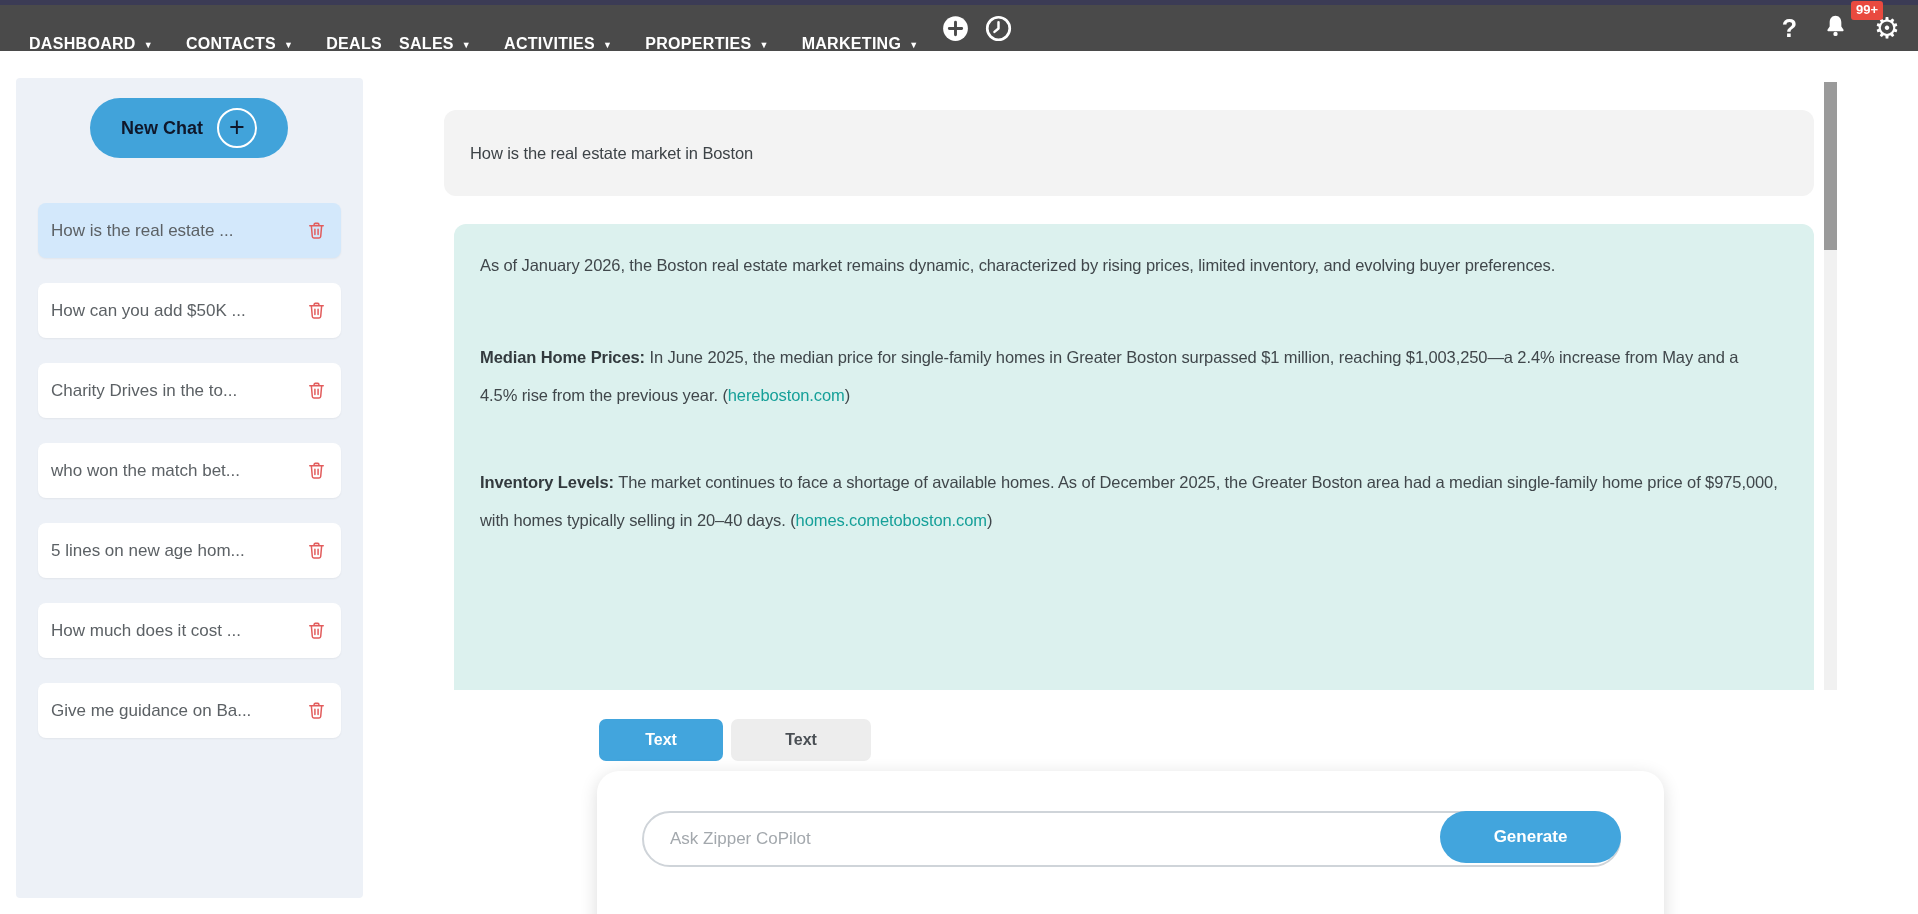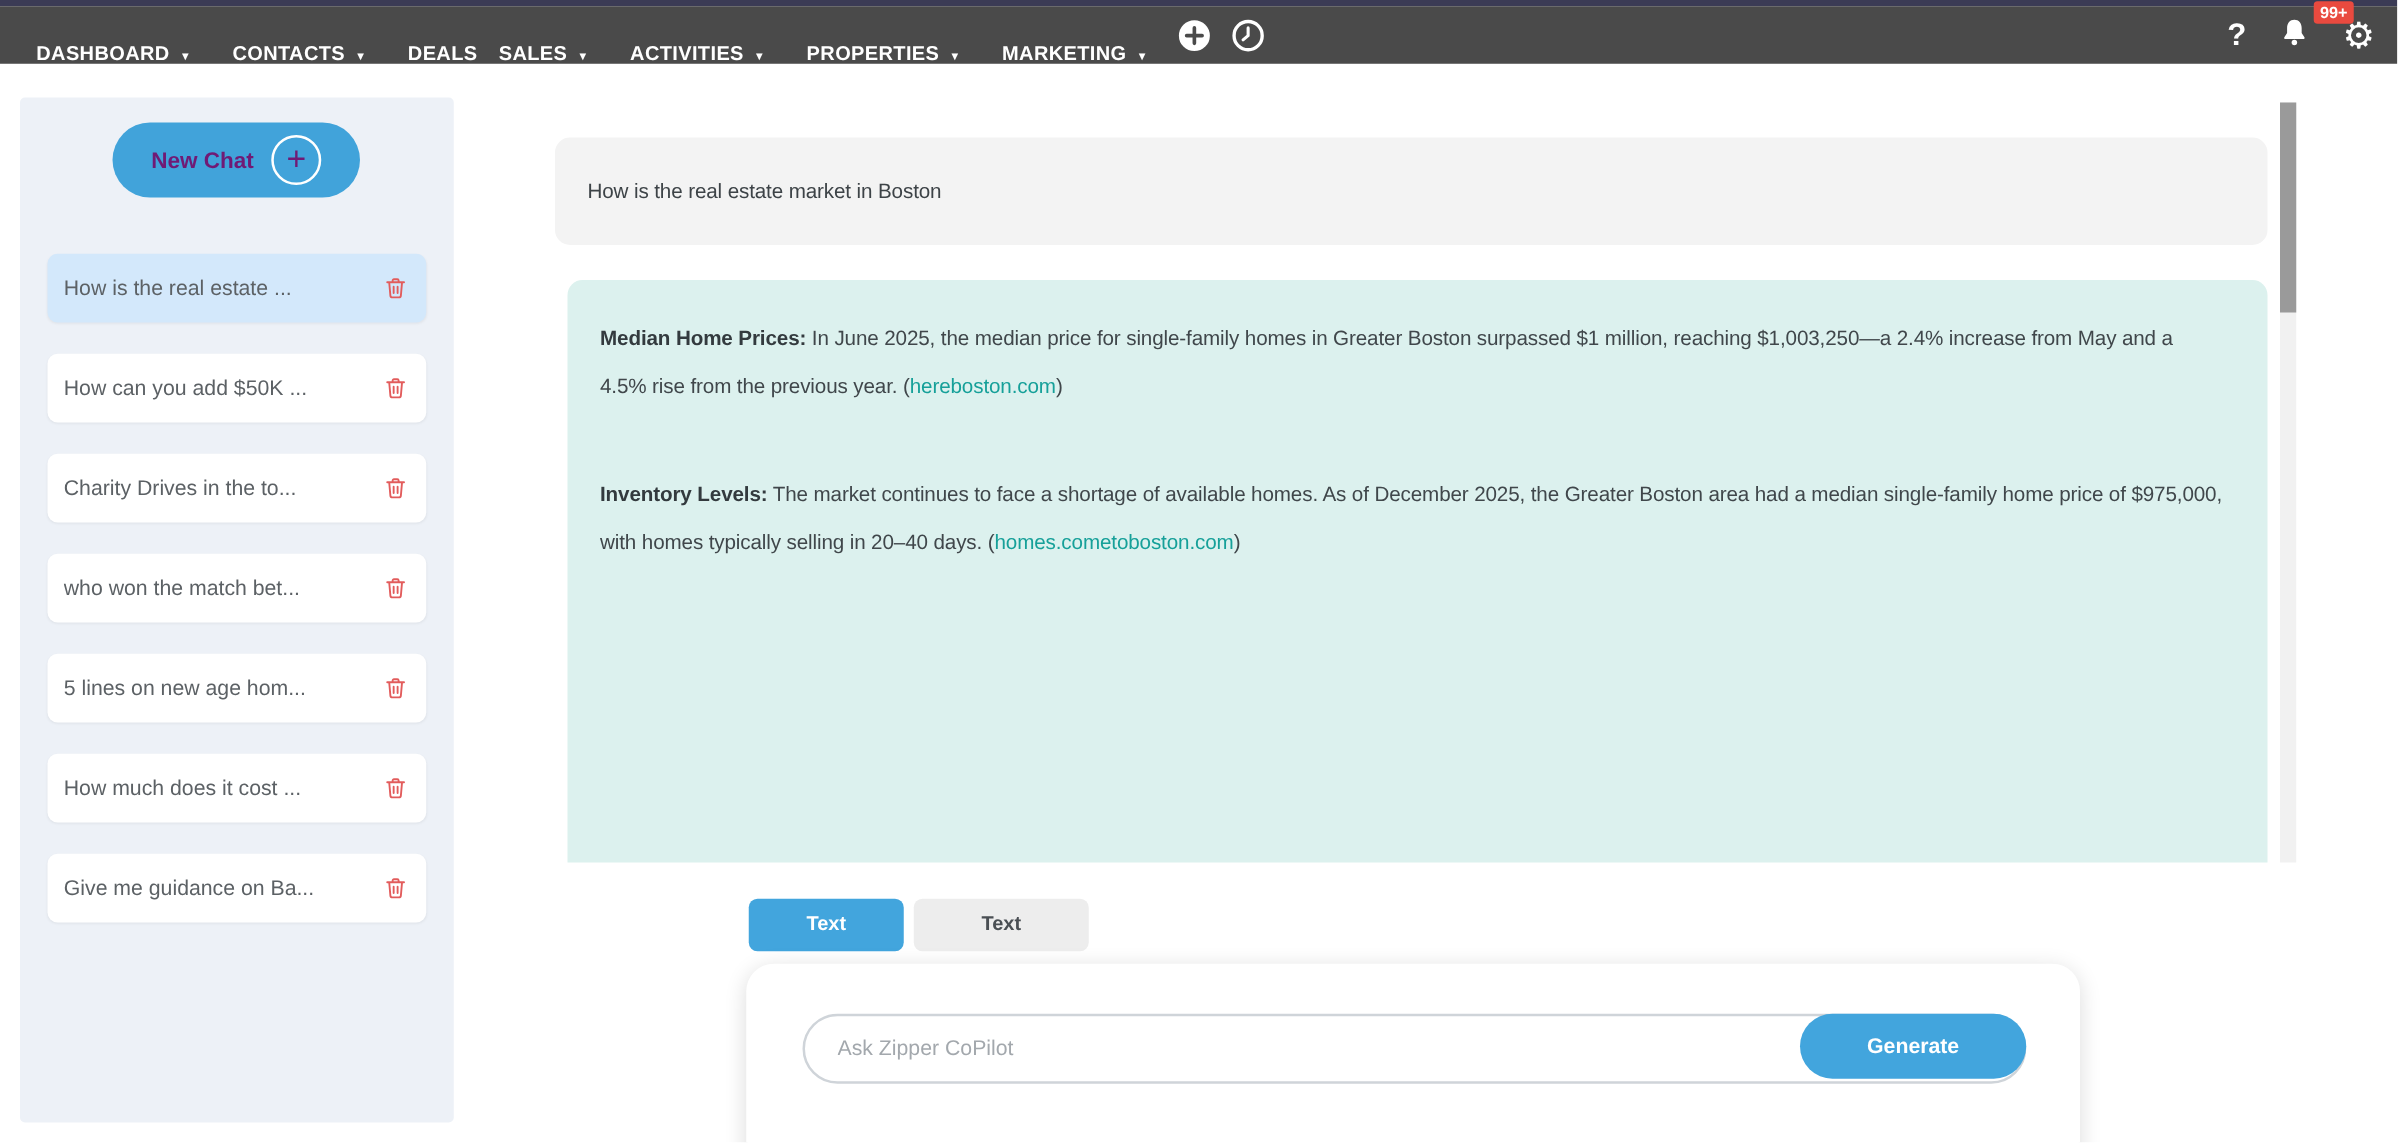--- a/index.html
+++ b/index.html
@@ -36,21 +36,21 @@
   }
   .gear { color: #fff; font-size: 29px; cursor: pointer; font-family: "DejaVu Sans", sans-serif; line-height: 1; }
 
   
   .sidebar {
     position: absolute; left: 16px; top: 78px; width: 347px; height: 820px;
     background: #edf1f7; border-radius: 4px;
   }
   .new-chat {
     position: absolute; left: 74px; top: 20px; width: 198px; height: 60px;
-    border: none; border-radius: 30px; background: #41a3da; color: #701a75;
+    border: none; border-radius: 30px; background: #41a3da; color: #0f172a;
     font-family: inherit; font-size: 18px; font-weight: 700;
     display: flex; align-items: center; justify-content: center; gap: 14px;
     cursor: pointer;
   }
   .plus-circle {
     width: 40px; height: 40px; border: 2px solid #fff; border-radius: 50%;
     display: flex; align-items: center; justify-content: center;
     font-size: 27px; font-weight: 400; line-height: 0; padding-bottom: 2px;
   }
   .chat-list {
@@ -247,20 +247,21 @@
       </div>
     </div>
   </div>
 
   <div class="chat-area">
     <div class="user-bubble">
       <span>How is the real estate market in Boston</span>
     </div>
 
     <div class="assistant-bubble">
+      <p class="p-intro">As of January 2026, the Boston real estate market remains dynamic, characterized by rising prices, limited inventory, and evolving buyer preferences.</p>
       <p class="p-point"><b>Median Home Prices:</b><span> In June 2025, the median price for single-family homes in Greater Boston surpassed $1 million, reaching $1,003,250—a 2.4% increase from May and a 4.5% rise from the previous year. (</span><a class="cite-link">hereboston.com</a><span>)</span></p>
       <p class="p-point"><b>Inventory Levels:</b><span> The market continues to face a shortage of available homes. As of December 2025, the Greater Boston area had a median single-family home price of $975,000, with homes typically selling in 20–40 days. (</span><a class="cite-link">homes.cometoboston.com</a><span>)</span></p>
     </div>
 
     <div class="scroll-track">
       <div class="scroll-thumb"></div>
     </div>
   </div>
 
   <div class="tabs">

